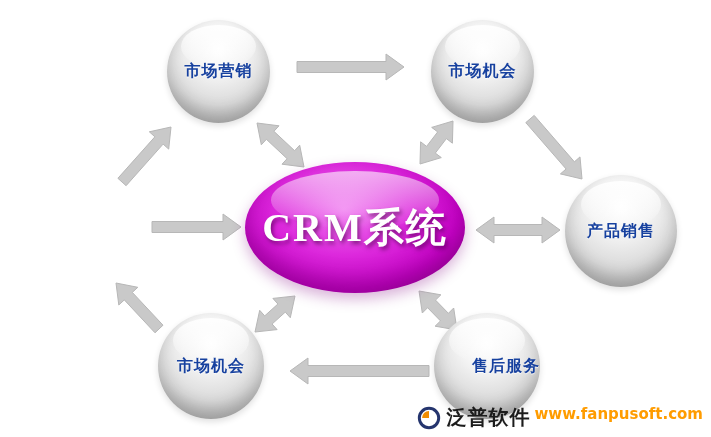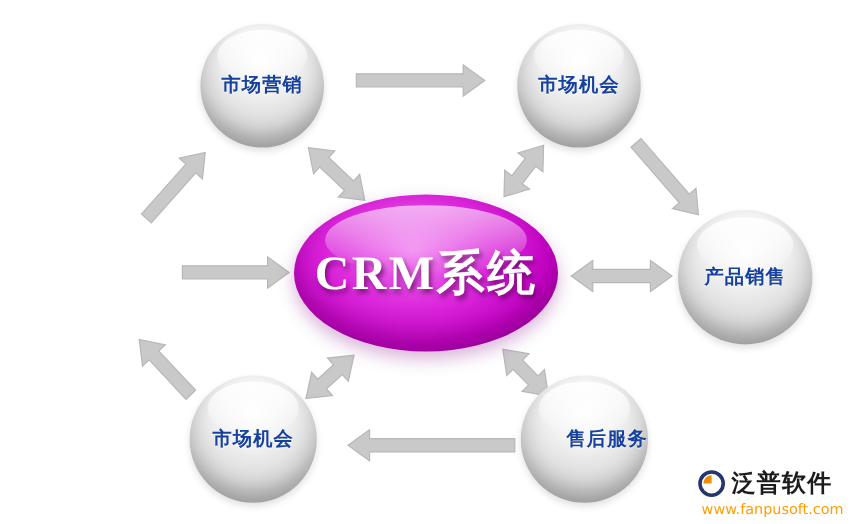--- a/index.html
+++ b/index.html
@@ -49,25 +49,25 @@
   }
   .center-node span{
     position:relative;z-index:1;
     color:#ffffff;font-weight:bold;font-size:40px;letter-spacing:2px;
     text-shadow:2px 3px 4px rgba(70,0,70,0.60);
     white-space:nowrap;
   }
 
   .watermark{
     position:absolute;right:8px;bottom:6px;
-    display:flex;flex-direction:column;align-items:flex-start;
+    display:flex;align-items:flex-start;
   }
   .wm-row{display:flex;align-items:center;gap:5px;}
   .wm-brand{font-size:20px;font-weight:bold;color:#1c1c1c;letter-spacing:1px;}
-  .wm-url{font-size:12px;color:#ff9c00;font-weight:normal;margin-top:1px;margin-left:4px;}
+  .wm-url{font-size:15px;color:#ff9c00;font-weight:bold;margin-top:1px;margin-left:4px;}
   .wm-logo{width:24px;height:24px;display:inline-block;}
 </style>
 </head>
 <body>
 
 <div class="canvas">
 
   <svg id="arrow-layer" width="711" height="437" viewBox="0 0 711 437">
       <polygon points="126.1,185.7 163.1,144.1 168.7,149.1 171.0,127.0 149.3,131.8 154.9,136.8 117.9,178.3" class="arrow"></polygon>
       <polygon points="297.0,72.5 386.0,72.5 386.0,80.0 404.0,67.0 386.0,54.0 386.0,61.5 297.0,61.5" class="arrow"></polygon>

